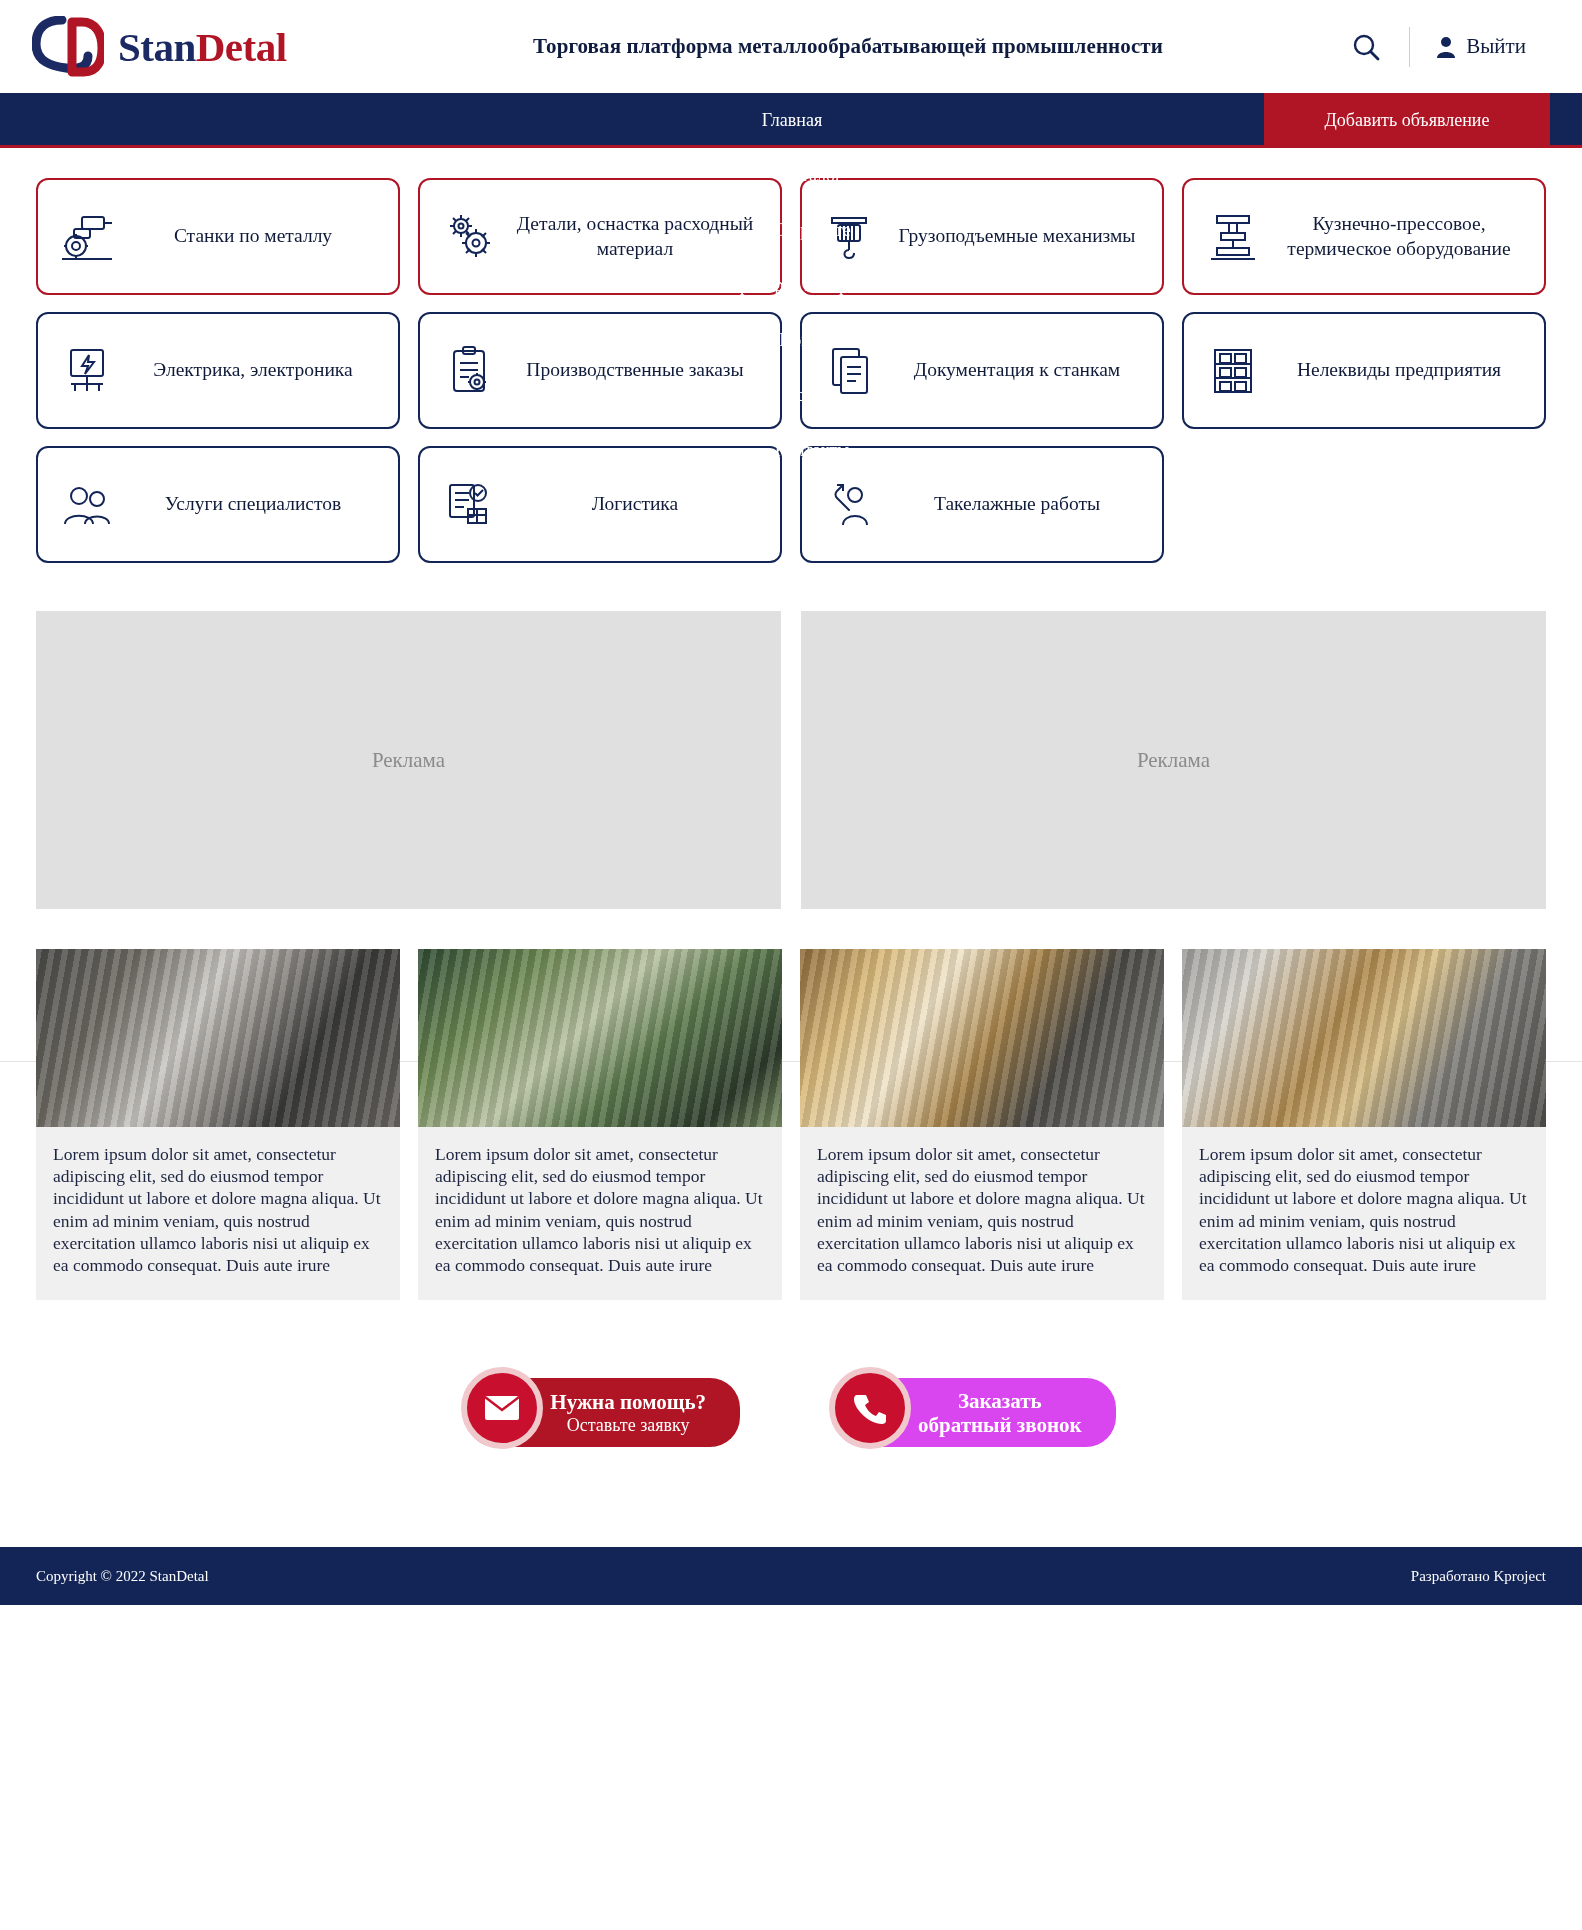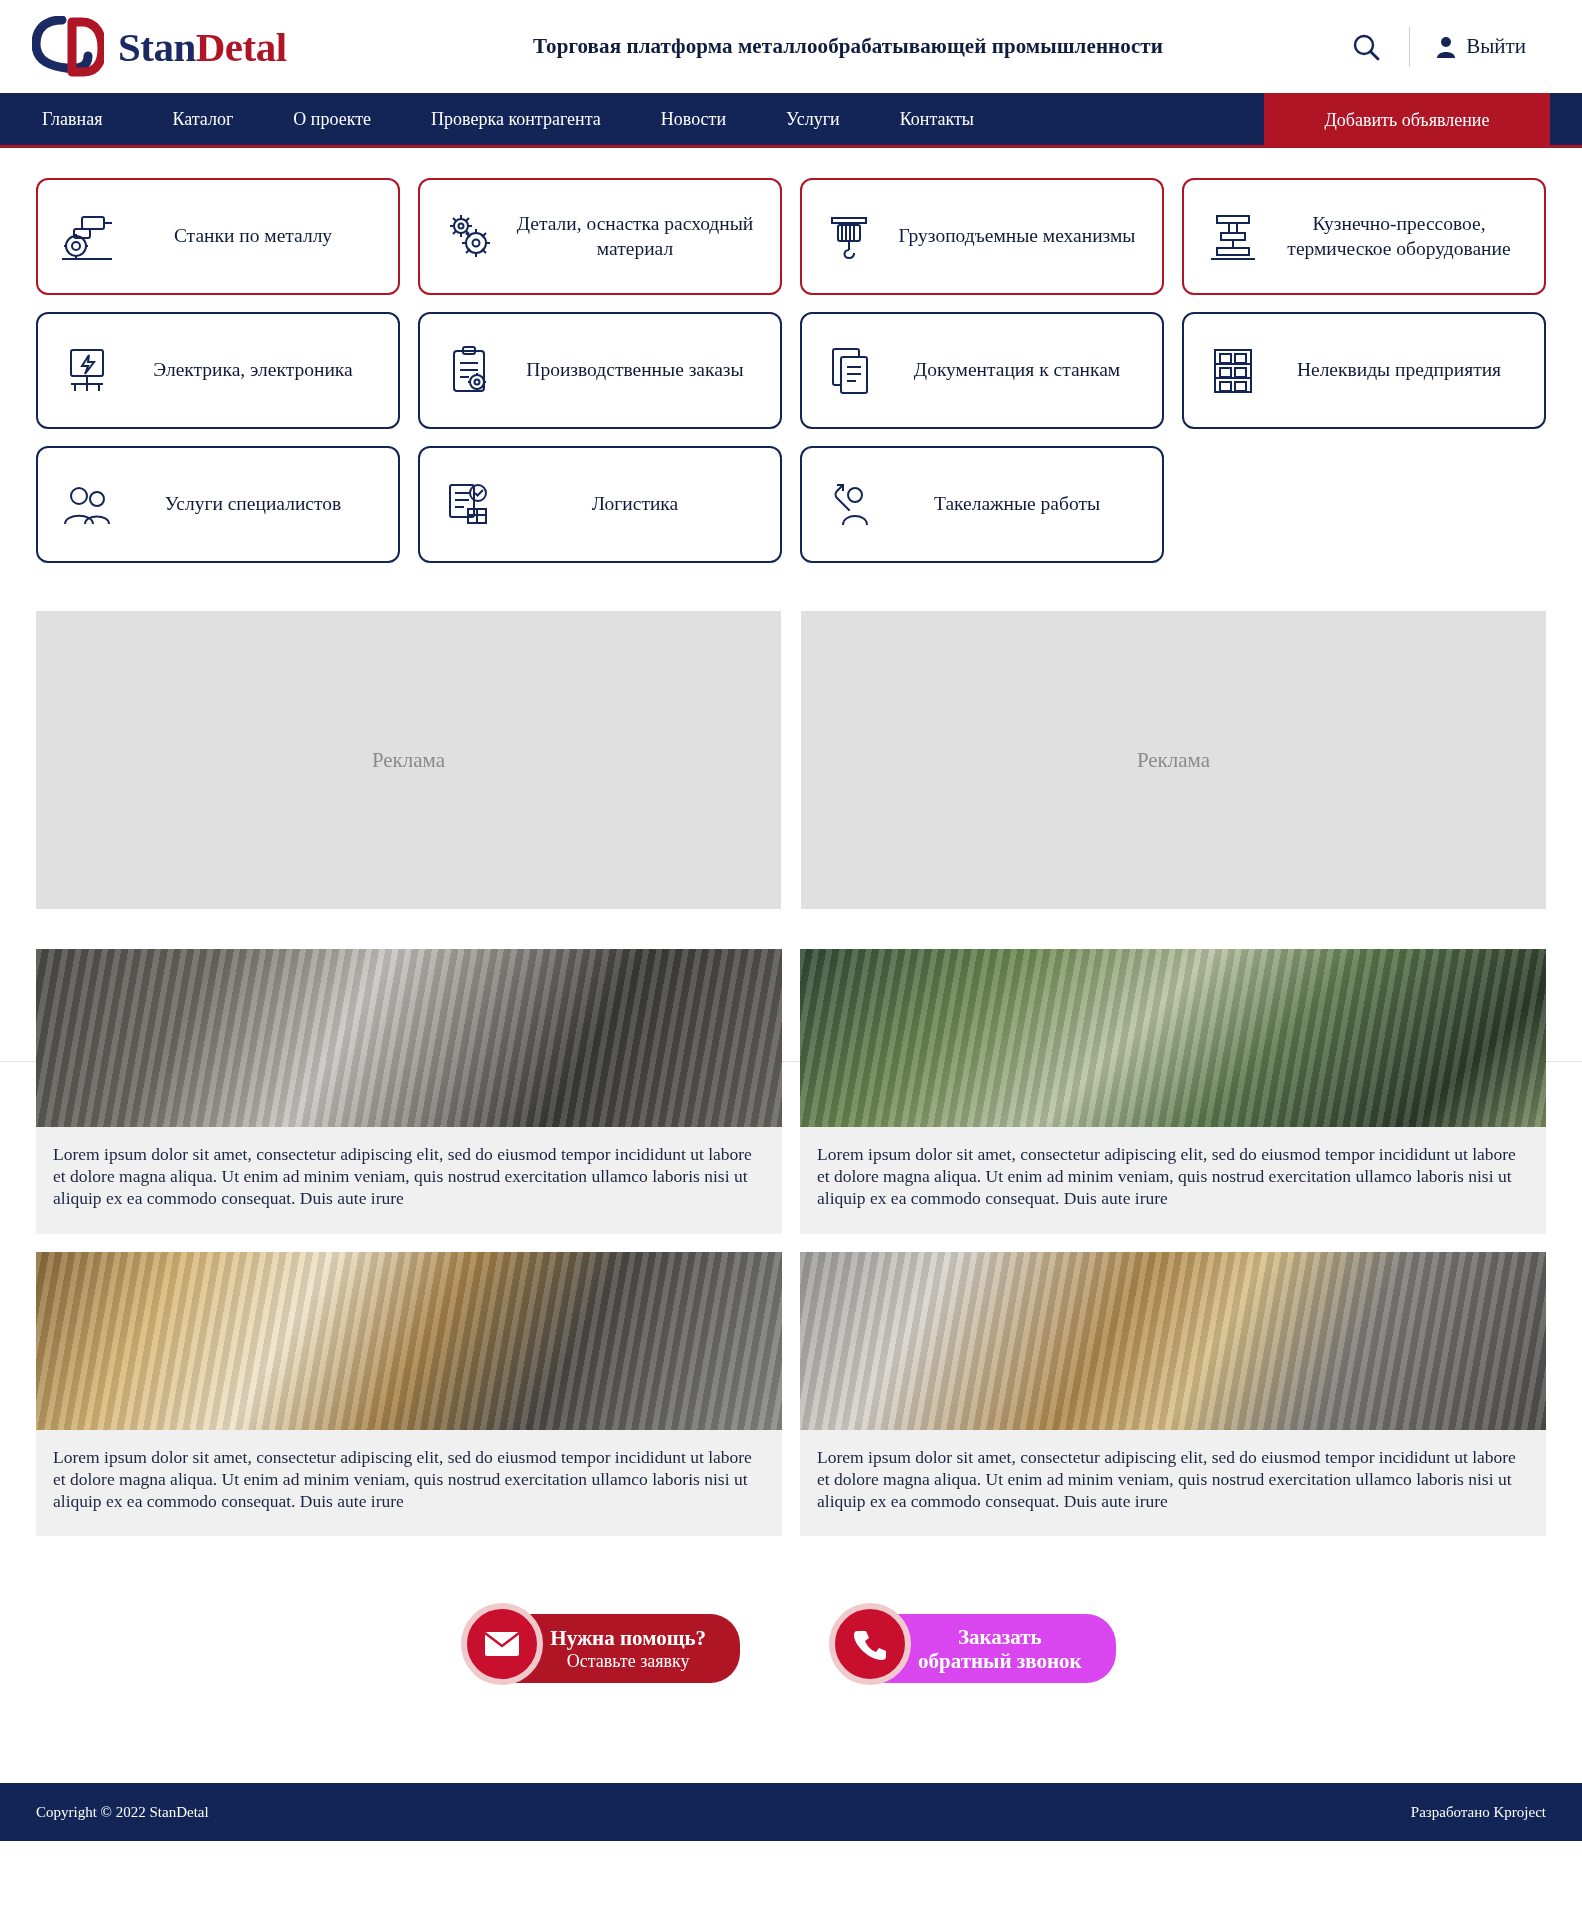--- a/index.html
+++ b/index.html
@@ -13,38 +13,38 @@
   .logo-text{font-size:41px;font-weight:bold;letter-spacing:-0.5px;}
   .logo-text .s{color:#1b2a63;}
   .logo-text .d{color:#b01525;}
   .header-tagline{flex:1;text-align:center;font-size:21px;font-weight:bold;color:#0f1c3f;letter-spacing:.1px;padding-left:60px;}
   .header-right{display:flex;align-items:center;gap:26px;}
   .search-btn{width:34px;height:34px;display:flex;align-items:center;justify-content:center;cursor:pointer;}
   .divider-v{width:1px;height:40px;background:#c9cede;}
   .logout{display:flex;align-items:center;gap:10px;font-size:21px;color:#0f1c3f;cursor:pointer;}
 
   
-  .nav{height:55px;background:#132556;display:flex;align-items:center;padding-left:42px;position:relative;border-bottom:3px solid #b01525;}
+  .nav{height:55px;background:#132556;display:flex;align-items:center;padding-left:42px;position:relative;border-bottom:3px solid #b01525;flex-direction:column;}
   .nav-item{color:#fff;font-size:18px;padding:0 30px;line-height:55px;cursor:pointer;white-space:nowrap;}
   .nav-item:first-child{padding-left:0;padding-right:40px;}
   .nav-cta{position:absolute;right:32px;top:0;height:55px;background:#b01525;color:#fff;font-size:18px;display:flex;align-items:center;justify-content:center;padding:0 26px;min-width:286px;cursor:pointer;}
 
   
   .cats{padding:30px 36px 0 36px;display:grid;grid-template-columns:repeat(4,1fr);gap:17px 18px;}
   .cat{height:117px;border:2px solid #132556;border-radius:12px;display:flex;align-items:center;gap:14px;padding:0 18px;cursor:pointer;background:#fff;}
   .cat.accent{border-color:#b01525;}
   .cat .ico{width:62px;min-width:62px;height:62px;display:flex;align-items:center;justify-content:center;}
   .cat .lbl{flex:1;text-align:center;font-size:19.5px;line-height:1.25;color:#101b3a;padding-right:6px;}
 
   
   .ads{display:grid;grid-template-columns:1fr 1fr;gap:20px;padding:48px 36px 0 36px;}
   .ad{height:298px;background:#e0e0e0;display:flex;align-items:center;justify-content:center;color:#8b8b8b;font-size:21px;}
 
   
-  .cards{display:grid;grid-template-columns:repeat(2,1fr);gap:18px;padding:40px 36px 0 36px;position:relative;}
+  .cards{display:grid;grid-template-columns:repeat(4,1fr);gap:18px;padding:40px 36px 0 36px;position:relative;}
   .hr-line{position:absolute;left:0;right:0;top:152px;height:1px;background:#e3e3e3;}
   .card{background:#f0f0f0;display:flex;flex-direction:column;overflow:hidden;cursor:pointer;}
   .card-img{height:178px;width:100%;position:relative;overflow:hidden;}
   .card-text{padding:16px 17px 24px 17px;font-size:17.5px;line-height:1.27;color:#1d2540;}
 
   
   .ph1{background:linear-gradient(120deg,#4a4a48 0%,#6d6a63 22%,#c9c7c2 42%,#8e8b86 55%,#3a3a38 72%,#6a6762 100%);}
   .ph2{background:linear-gradient(135deg,#2f4a33 0%,#6f8b55 25%,#b9c2a3 45%,#5b7a4d 62%,#2d3b2b 85%,#7a8f63 100%);}
   .ph3{background:linear-gradient(120deg,#8c6a3b 0%,#d8b878 18%,#efe3c8 35%,#a8844a 52%,#4b4a46 70%,#8a8a86 100%);}
   .ph4{background:linear-gradient(120deg,#9a9a98 0%,#d7d4cd 18%,#b08a4e 42%,#d9c089 55%,#7e7d79 72%,#4f4e4b 100%);}

